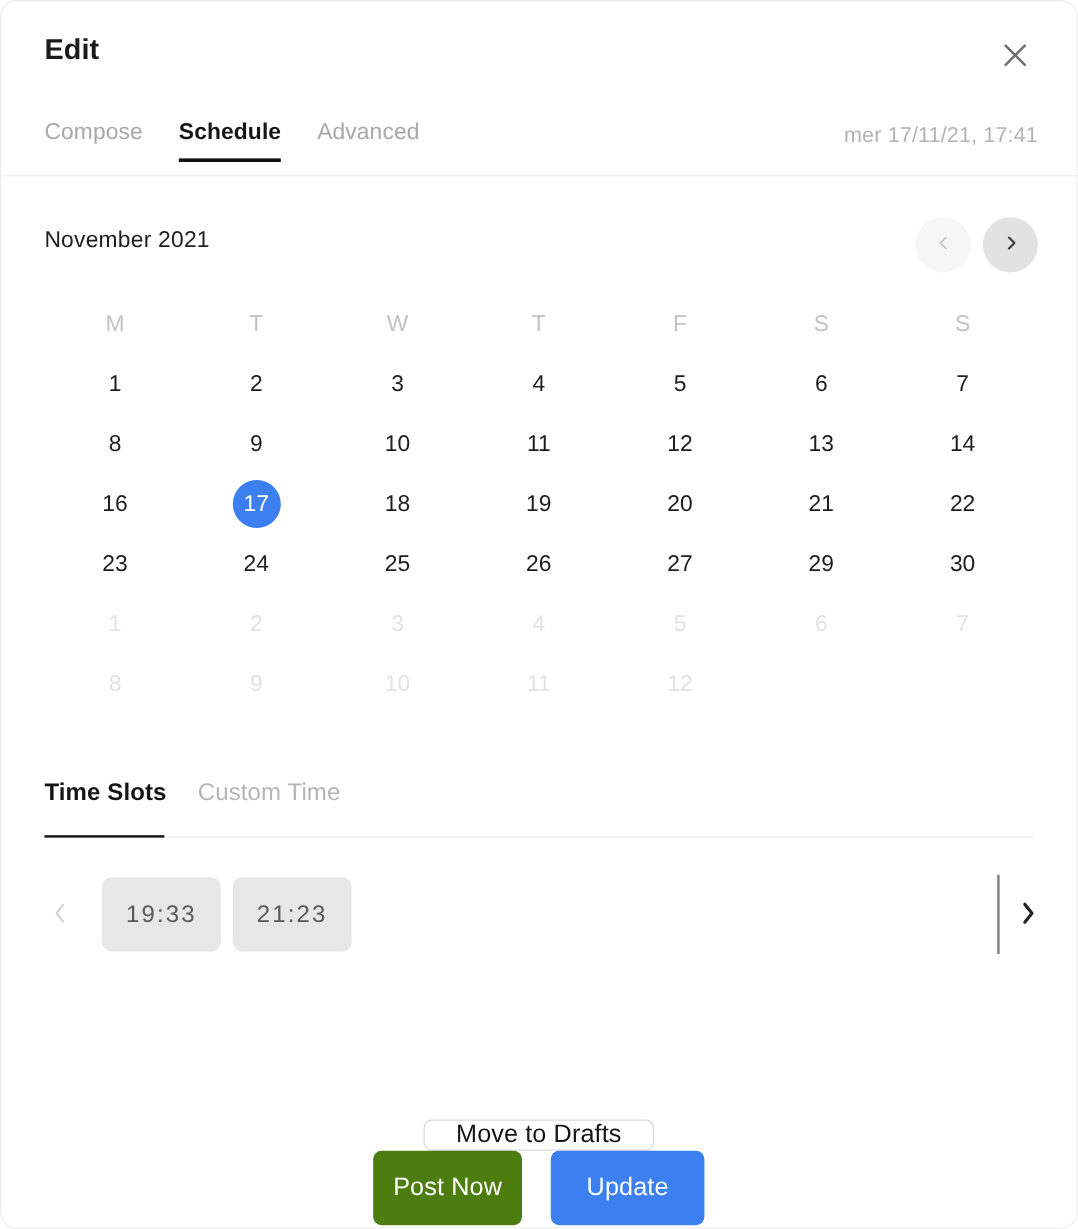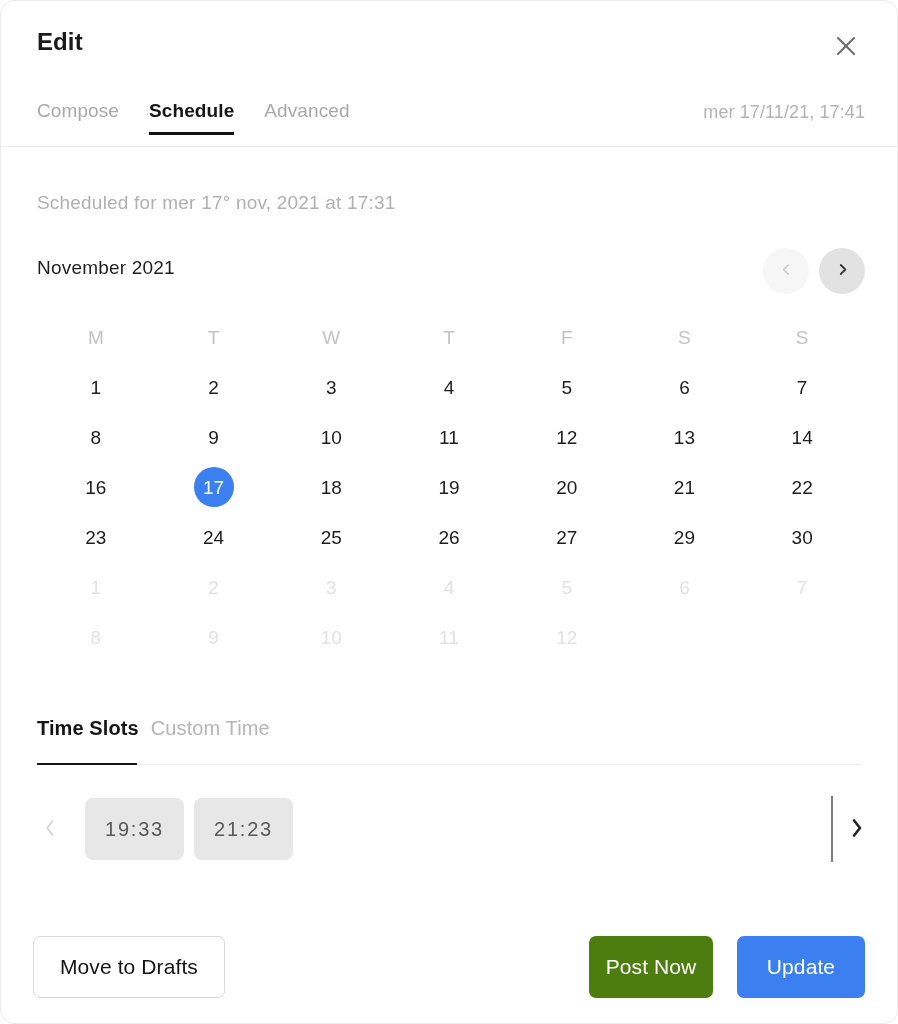--- a/index.html
+++ b/index.html
@@ -189,21 +189,21 @@
   }
 
   
   .slot-tabbar {
     position: relative;
     margin: 55px 36px 0 36px;
     height: 46px;
   }
   .slot-tabs {
     display: flex;
-    gap: 12px;
+    gap: 26px;
     align-items: flex-start;
   }
   .slot-tab {
     position: relative;
     font-size: 20px;
     color: #b5b5b5;
     cursor: pointer;
     padding-bottom: 12px;
     letter-spacing: 0.1px;
   }
@@ -304,20 +304,21 @@
     position: absolute;
     left: 0;
     right: 0;
     bottom: 22px;
     height: 68px;
     padding: 0 32px;
     box-sizing: border-box;
     display: flex;
     align-items: center;
     justify-content: space-between;
+    flex-direction: column;
   }
   .btn {
     border: none;
     border-radius: 7px;
     font-size: 21px;
     cursor: pointer;
     display: flex;
     align-items: center;
     justify-content: center;
     letter-spacing: 0.1px;
@@ -363,21 +364,20 @@
 
   <div class="tabbar">
     <div class="tabs">
       <div class="tab">Compose</div>
       <div class="tab active">Schedule</div>
       <div class="tab">Advanced</div>
     </div>
     <div class="tab-date">mer 17/11/21, 17:41</div>
   </div>
 
-  <div class="scheduled-line">Scheduled for mer 17° nov, 2021 at 17:31</div>
 
   <div class="cal-head">
     <div class="cal-month">November 2021</div>
     <div class="cal-nav">
       <button class="nav-circle nav-prev">
         <span>
           <svg width="13" height="13" viewBox="0 0 13 13" fill="none" stroke="#c8c8c8" stroke-width="1.6" stroke-linecap="round" stroke-linejoin="round">
             <polyline points="8.2,2 3.6,6.5 8.2,11"></polyline>
           </svg>
         </span>

